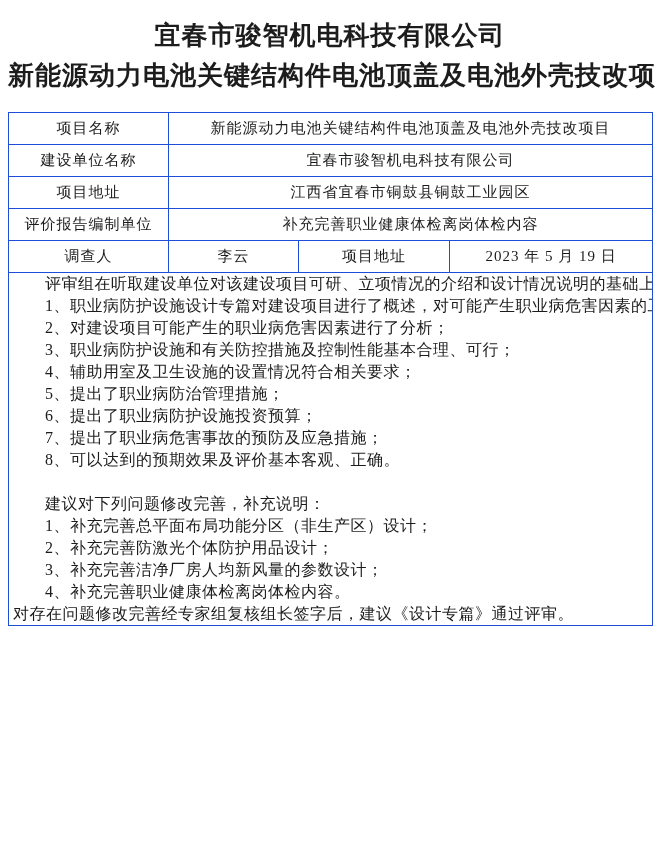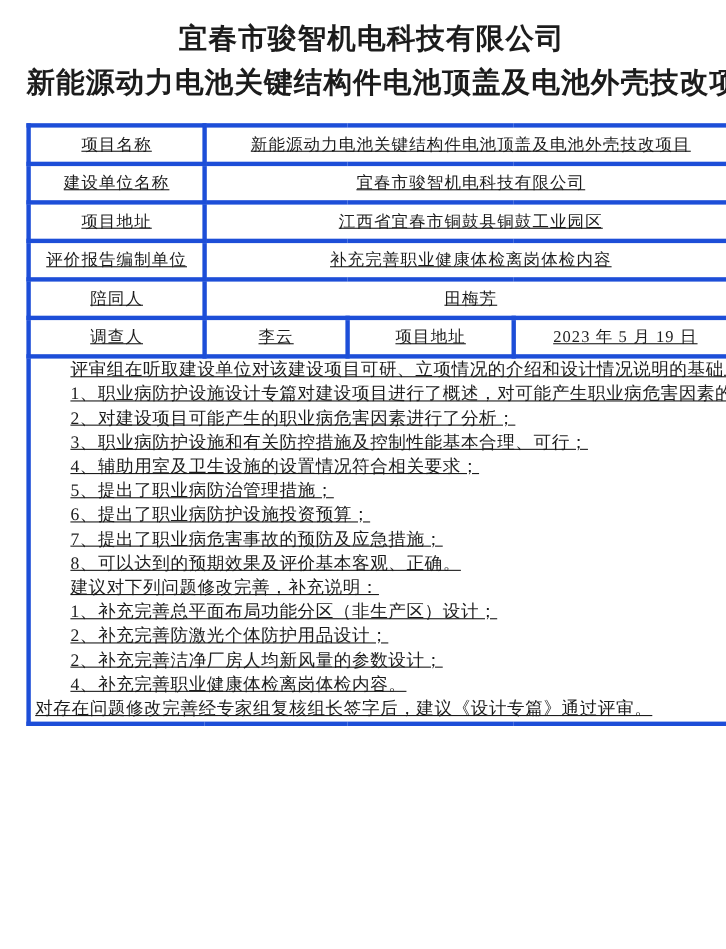--- a/index.html
+++ b/index.html
@@ -12,67 +12,67 @@
     height: 863px;
     overflow: hidden;
     color: #1c1c1c;
     font-family: "Liberation Serif", "DejaVu Serif", serif;
     -webkit-font-smoothing: antialiased;
   }
   .doc {
     box-sizing: border-box;
     width: 660px;
     height: 633px;
-    padding: 16px 8px 0 24px;
+    padding: 16px 8px 0 8px;
   }
   .title-block {
     margin: 0 auto 16px auto;
   }
   .title-line {
     text-align: center;
     font-size: 26px;
     font-weight: 700;
     line-height: 40px;
     letter-spacing: 1px;
     white-space: nowrap;
   }
   table.info-table {
     width: 644px;
     border-collapse: collapse;
     table-layout: fixed;
   }
   table.info-table td {
-    border: 4px solid #1d4ed8;
+    border: 1px solid #1d4ed8;
     height: 31px;
     padding: 0 4px;
     text-align: center;
     vertical-align: middle;
     font-size: 15px;
     letter-spacing: 1px;
     overflow: hidden;
     white-space: nowrap;
-    text-decoration: underline;
   }
   td.opinion-cell {
     text-align: left;
     white-space: normal;
     height: auto;
     padding: 5px 10px 6px 10px;
     letter-spacing: 0;
     vertical-align: top;
   }
   .opinion p {
     margin: 0;
     font-size: 16px;
     line-height: 22px;
     text-indent: 2em;
     text-align: justify;
     letter-spacing: 0.5px;
   }
   .opinion p.gap-before {
+    margin-top: 22px;
   }
   .opinion p.no-indent {
     text-indent: 0;
   }
 </style>
 </head>
 <body>
 
 <div class="doc">
 
@@ -99,45 +99,41 @@
       </tr>
       <tr>
         <td>项目地址</td>
         <td colspan="3">江西省宜春市铜鼓县铜鼓工业园区</td>
       </tr>
       <tr>
         <td>评价报告编制单位</td>
         <td colspan="3">补充完善职业健康体检离岗体检内容</td>
       </tr>
       <tr>
-        <td>陪同人</td>
-        <td colspan="3">田梅芳</td>
-      </tr>
-      <tr>
         <td>调查人</td>
         <td>李云</td>
         <td>项目地址</td>
         <td>2023 年 5 月 19 日</td>
       </tr>
       <tr>
         <td colspan="4" class="opinion-cell">
           <div class="opinion">
             <p>评审组在听取建设单位对该建设项目可研、立项情况的介绍和设计情况说明的基础上，查阅了有关资料，评审了《设计专篇》，经过认真讨论，形成以下意见：</p>
             <p>1、职业病防护设施设计专篇对建设项目进行了概述，对可能产生职业病危害因素的工作场所、工艺设备、原辅材料等进行了描述；</p>
             <p>2、对建设项目可能产生的职业病危害因素进行了分析；</p>
             <p>3、职业病防护设施和有关防控措施及控制性能基本合理、可行；</p>
             <p>4、辅助用室及卫生设施的设置情况符合相关要求；</p>
             <p>5、提出了职业病防治管理措施；</p>
             <p>6、提出了职业病防护设施投资预算；</p>
             <p>7、提出了职业病危害事故的预防及应急措施；</p>
             <p>8、可以达到的预期效果及评价基本客观、正确。</p>
             <p class="gap-before">建议对下列问题修改完善，补充说明：</p>
             <p>1、补充完善总平面布局功能分区（非生产区）设计；</p>
             <p>2、补充完善防激光个体防护用品设计；</p>
-            <p>2、补充完善洁净厂房人均新风量的参数设计；</p>
+            <p>3、补充完善洁净厂房人均新风量的参数设计；</p>
             <p>4、补充完善职业健康体检离岗体检内容。</p>
             <p class="no-indent">对存在问题修改完善经专家组复核组长签字后，建议《设计专篇》通过评审。</p>
           </div>
         </td>
       </tr>
     </tbody>
   </table>
 
 </div>
 

